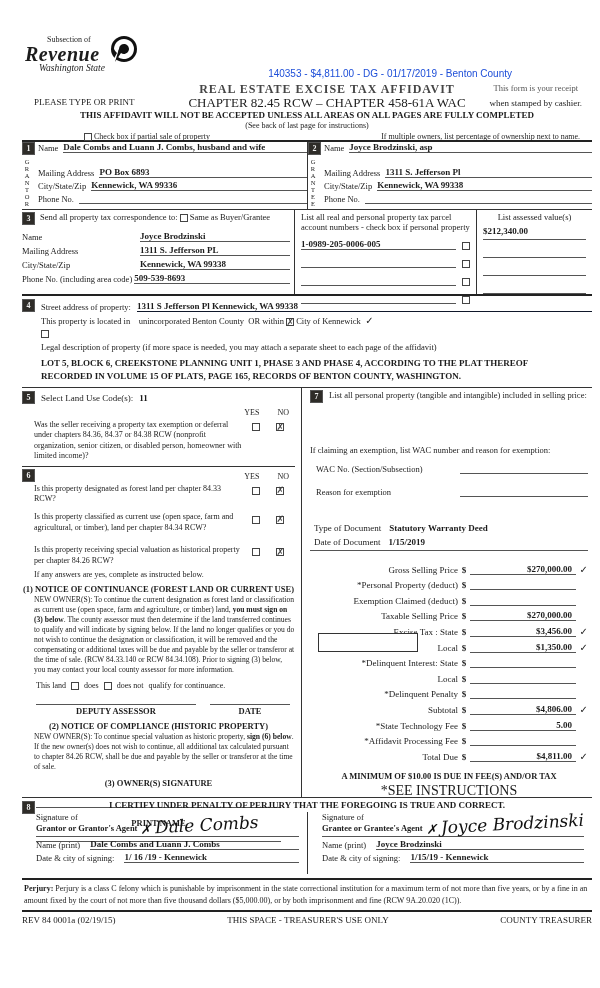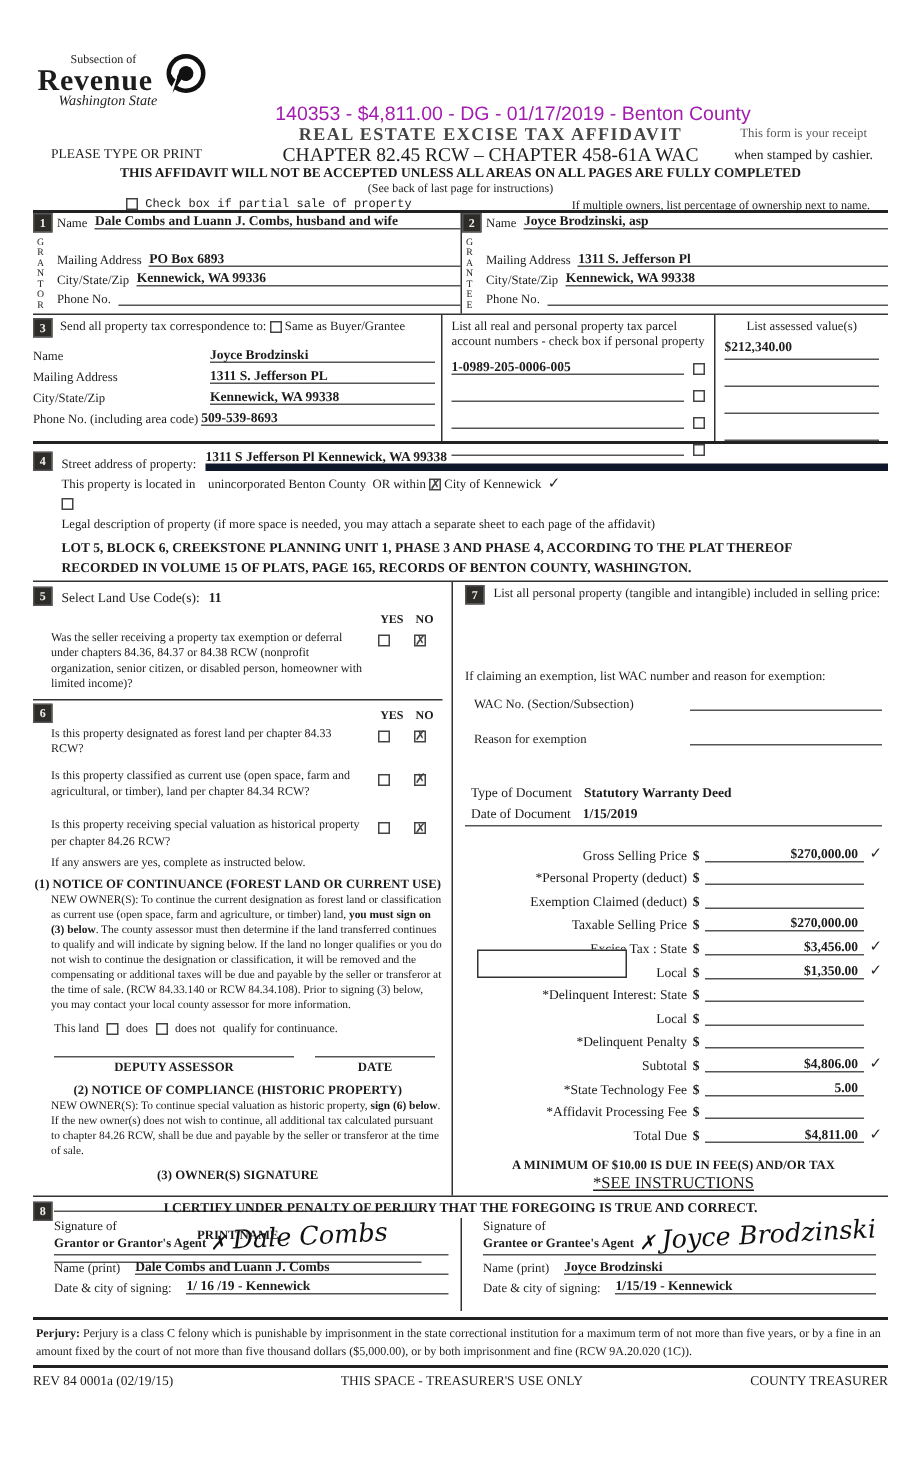--- a/index.html
+++ b/index.html
@@ -9,35 +9,35 @@
     font-family:"Liberation Serif", serif; color:#1c1c1c; overflow:hidden;
   }
   .inner { position:absolute; left:22px; top:36px; width:570px; }
 
   
   .hdr { position:relative; height:104px; }
   .logo { position:absolute; left:3px; top:0; width:160px; }
   .logo-row { display:flex; align-items:flex-start; }
   .logo-txt { line-height:1; }
   .logo-dept { font-size:8px; margin-left:22px; }
-  .logo-name { font-size:20px; font-weight:bold; letter-spacing:0.5px; }
+  .logo-name { font-size:20px; font-weight:bold; letter-spacing:0.5px;font-style:italic; }
   .logo-state { font-size:9.5px; font-style:italic; margin-left:14px; }
   .logo-glyph { margin-left:2px; margin-top:-2px; }
-  .stamp { position:absolute; left:150px; top:32px; width:340px; text-align:center;
-    font-family:"Liberation Sans", sans-serif; font-size:13px; color:#a21caf; }
+  .stamp { position:absolute; left:150px; top:32px; width:340px; text-align:right;
+    font-family:"Liberation Sans", sans-serif; font-size:10px; color:#1d4ed8; }
   .title { position:absolute; left:140px; top:46px; width:330px; text-align:center;
     font-size:12px; font-weight:bold; letter-spacing:1px; color:#454545; }
   .receipt1 { position:absolute; right:14px; top:47px; font-size:8.5px; color:#555; }
   .receipt2 { position:absolute; right:10px; top:62px; font-size:9px; }
   .typeprint { position:absolute; left:12px; top:61px; font-size:9px; }
   .chapter { position:absolute; left:140px; top:59px; width:330px; text-align:center; font-size:13px; }
   .warning { position:absolute; left:0; top:74px; width:100%; text-align:center; font-size:9px; font-weight:bold; }
   .seeback { position:absolute; left:0; top:85px; width:100%; text-align:center; font-size:8px; }
   .presplit { position:absolute; left:0; top:96px; width:100%; font-size:8px; display:flex; justify-content:space-between; }
-  .presplit .l { margin-left:62px;font-family:Liberation Mono, monospace; } .presplit .r { margin-right:12px; }
+  .presplit .l { margin-left:62px; } .presplit .r { margin-right:12px; }
 
   
   .cb { display:inline-block; width:8px; height:8px; border:1px solid #444;
         vertical-align:middle; position:relative; background:#fff; }
   .cb.x::after { content:"✗"; position:absolute; left:-0.5px; top:-2.5px; font-size:9px; color:#444; }
   .numbox { display:inline-block; min-width:13px; height:13px; background:#2e2c28; color:#efefef;
     font-size:8px; text-align:center; line-height:13px; font-weight:bold;
     box-shadow:0 0 0 1px #555 inset; }
   .val { font-weight:bold; font-size:9px; }
   .tick { font-family:"DejaVu Sans", sans-serif; font-weight:bold; color:#222; font-size:10px; }
@@ -71,33 +71,33 @@
   .pr-row { display:flex; align-items:flex-end; margin-top:4px; height:14px; }
   .pr-row .fld { flex:1; border-bottom:1px solid #555; min-height:11px; }
   .pr-row .cb { margin-left:6px; }
   .as-row { border-bottom:1px solid #555; height:14px; margin-top:4px; text-align:left; }
 
   
   .s4 { height:92px; border-bottom:1px solid #333; padding-top:3px; font-size:8.5px; position:relative; }
   .s4 .row1 { display:flex; align-items:flex-end; }
   .s4 .row1 .numbox { margin-right:6px; }
   .s4 .row1 .lab { padding-right:6px; white-space:nowrap; }
-  .s4 .row1 .fld { flex:1; border-bottom:5px solid #0f172a; }
+  .s4 .row1 .fld { flex:1; border-bottom:1px solid #0f172a; }
   .s4 .row2 { margin:3px 0 0 19px; }
   .s4 .row3 { margin:4px 0 0 19px; display:flex; align-items:center; gap:6px; }
   .s4 .row4 { margin:4px 0 0 19px; }
   .legal { margin:5px 0 0 19px; font-weight:bold; font-size:9px; line-height:1.45; width:520px; }
 
   
   .twocol { display:flex; height:410px; border-bottom:1px solid #333; }
   .lcol { width:279px; position:relative; padding-right:6px; }
   .rcol { flex:1; border-left:1px solid #333; padding:2px 4px 0 8px; position:relative; }
 
   .luc { display:flex; align-items:center; gap:6px; font-size:9px; padding-top:3px; }
-  .yn-head { display:flex; justify-content:flex-end; font-size:8px; font-weight:bold; gap:8px; padding-right:6px; margin-top:4px; }
+  .yn-head { display:flex; justify-content:flex-end; font-size:8px; font-weight:normal; gap:18px; padding-right:6px; margin-top:4px; }
   .q { display:flex; margin-top:3px; font-size:8px; line-height:1.3; }
   .q .qt { width:222px; padding-left:12px; }
   .q .qc { width:24px; text-align:center; padding-top:2px; }
   .sec6bar { border-top:1px solid #333; margin-top:4px; position:relative; padding-top:1px; }
   .sec6bar .numbox { position:absolute; left:0; top:2px; }
   .ifyes { font-size:8px; padding-left:12px; margin-top:4px; }
   .not-title { font-size:8.5px; font-weight:bold; text-align:center; margin-top:5px; }
   .not-body { font-size:7.6px; line-height:1.32; padding-left:12px; margin-top:1px; text-align:left; }
   .qualify { font-size:8px; padding-left:14px; margin-top:6px; display:flex; align-items:center; gap:5px; }
   .dep-row { display:flex; margin:14px 0 0 14px; font-size:8.5px; font-weight:bold; gap:14px; }
@@ -117,21 +117,21 @@
   .rcol hr.docline { border:none; border-top:1px solid #555; margin-top:3px; }
 
   .fees { margin-top:8px; }
   .fee-row { display:flex; align-items:flex-end; height:15.6px; font-size:9px; position:relative; }
   .fee-lab { width:148px; text-align:right; white-space:nowrap; }
   .fee-cur { width:12px; text-align:center; font-weight:bold; }
   .fee-fld { flex:1; border-bottom:1px solid #555; text-align:right; padding-right:4px; }
   .fee-tick { width:12px; text-align:right; }
   .local-box { position:absolute; left:8px; bottom:1px; width:100px; height:19px; border:1px solid #333; background:#fff; }
   .minimum { font-size:8.5px; font-weight:bold; text-align:center; margin-top:9px; }
-  .seeinst { font-size:11px; text-align:center; margin-top:2px;text-decoration:underline; }
+  .seeinst { font-size:14px; text-align:center; margin-top:2px; }
 
   
   .s8 { height:82px; border-bottom:2px solid #222; position:relative; padding-top:2px; }
   .s8 .numbox { position:absolute; left:0; top:3px; }
   .certify { text-align:center; font-size:9px; font-weight:bold; }
   .s8cols { display:flex; margin-top:2px; height:62px; }
   .s8col { width:50%; padding:0 8px 0 14px; position:relative; }
   .s8col + .s8col { border-left:1px solid #333; }
   .sig-lab { font-size:8.5px; line-height:1.35; }
   .sig-lab b { font-size:8.5px; }

